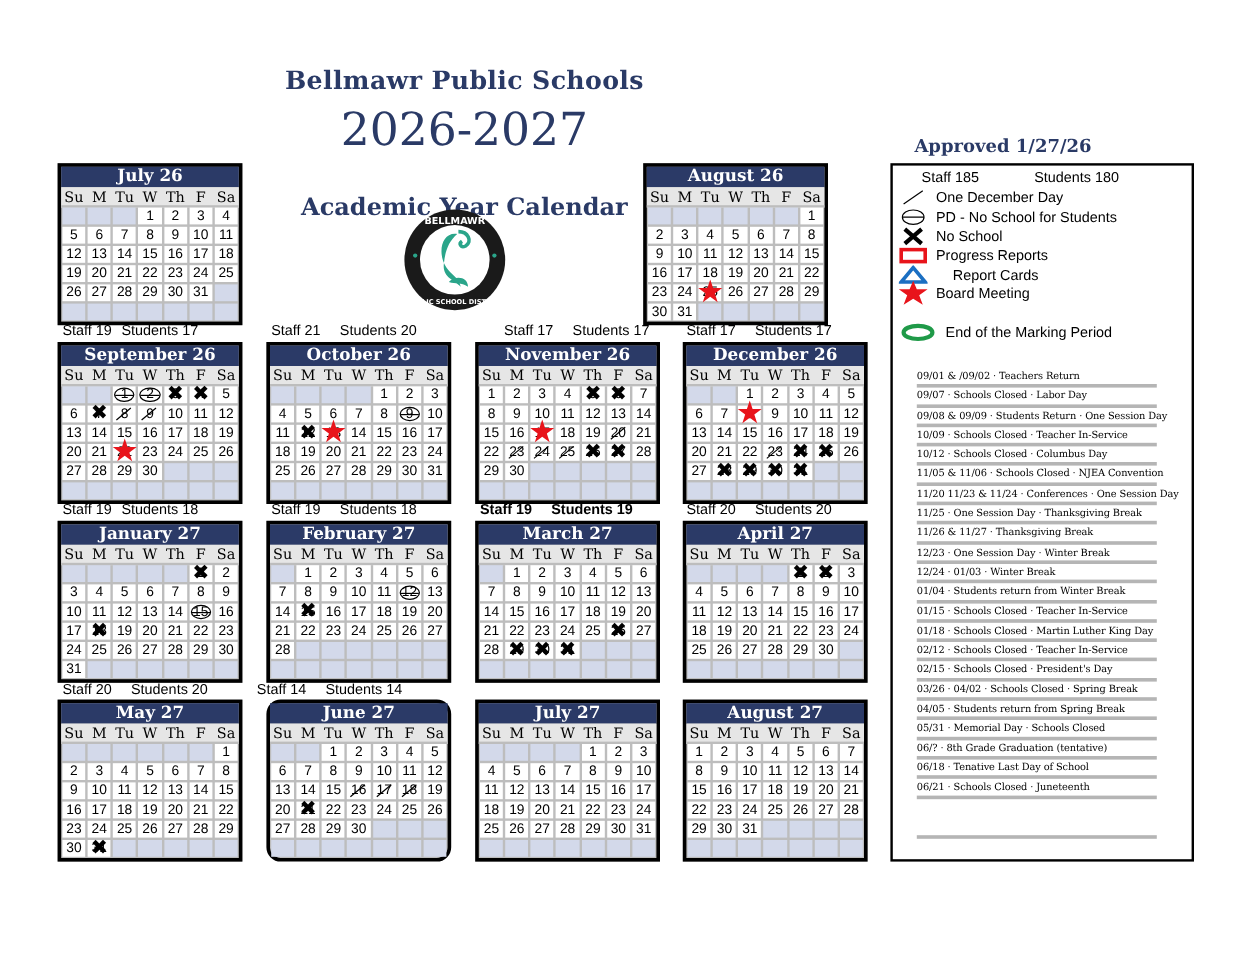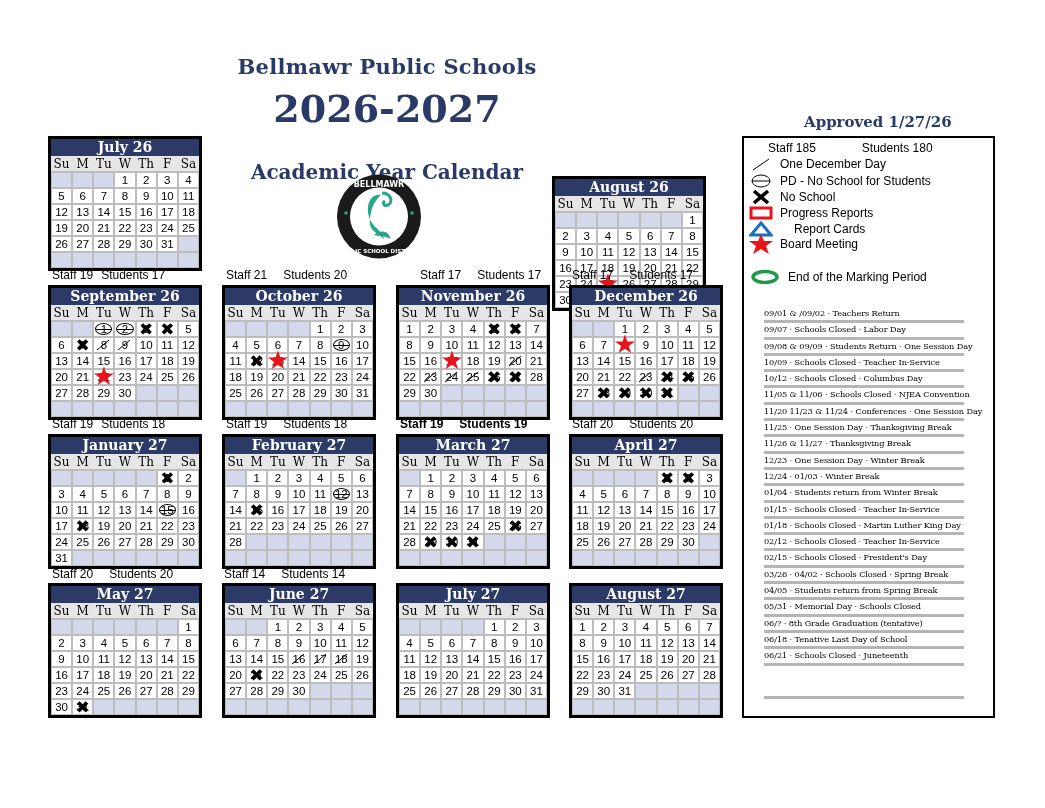--- a/index.html
+++ b/index.html
@@ -2,27 +2,27 @@
 <html><head>
 <meta charset="utf-8">
 <style>
   * { box-sizing: border-box; margin: 0; padding: 0; }
   html, body { width: 1045px; height: 808px; background: #ffffff; overflow: hidden; }
   body { position: relative; font-family: "Liberation Sans", sans-serif; color: #000; }
 
   .title1 { position: absolute; left: 234px; top: 54px; width: 306px; text-align: center;
     font-family: "DejaVu Serif", serif; font-weight: bold; font-size: 21px; color: #2a3a66; letter-spacing: 0.3px; }
   .title2 { position: absolute; left: 234px; top: 86px; width: 306px; text-align: center;
-    font-family: "DejaVu Serif", serif; font-weight: bold; font-size: 38px; color: #2a3a66; }
+    font-family: "DejaVu Serif", serif; font-weight: normal; font-size: 38px; color: #2a3a66; }
   .title3 { position: absolute; left: 232px; top: 160px; width: 310px; text-align: center;
     font-family: "DejaVu Serif", serif; font-weight: bold; font-size: 20px; color: #2a3a66; }
   .logo { position: absolute; left: 324px; top: 173px; width: 110px; height: 87px; }
 
   .approved { position: absolute; left: 762px; top: 113px; font-family: "DejaVu Serif", serif;
-    font-weight: bold; font-size: 15px; color: #2a3a66; margin-left: 42px; }
+    font-weight: bold; font-size: 15px; color: #2a3a66; }
 
   .month { position: absolute; width: 154px; border: 3px solid #000; background: #bdbdbd; }
   .month .mhead { background: #2b3a67; color: #fff; text-align: center; font-family: "DejaVu Serif", serif;
     font-weight: bold; font-size: 14px; height: 17px; line-height: 17px; }
   .month .dow { display: grid; grid-template-columns: repeat(7, 1fr); background: #e6e6e6; height: 17px;
     border-bottom: 2px solid #bdbdbd; }
   .month .dow span { text-align: center; font-family: "DejaVu Serif", serif; font-size: 12px; line-height: 17px; }
   .month .grid { display: grid; grid-template-columns: repeat(7, 1fr); grid-auto-rows: 14px; gap: 2px; padding: 0 1px 1px 1px; }
   .cell { position: relative; background: #fff; font-size: 11.5px; text-align: center; line-height: 14px; font-family: "Liberation Sans", sans-serif; }
   .cell.empty { background: #d3d9ea; }
@@ -116,21 +116,21 @@
         <div class="cell empty"></div>
         <div class="cell empty"></div>
         <div class="cell empty"></div>
         <div class="cell empty"></div>
         <div class="cell empty"></div>
         <div class="cell empty"></div>
         <div class="cell empty"></div>
         <div class="cell empty"></div>
       </div>
     </div>
-    <div class="month" style="left: 552px; top: 136px; margin-top: 40px;">
+    <div class="month" style="left: 536px; top: 136px;">
       <div class="mhead">August 26</div>
       <div class="dow">
         <span>Su</span>
         <span>M</span>
         <span>Tu</span>
         <span>W</span>
         <span>Th</span>
         <span>F</span>
         <span>Sa</span>
       </div>
@@ -690,21 +690,21 @@
         <div class="cell"><span>29</span></div>
         <div class="cell"><span>30</span></div>
         <div class="cell"><span>31</span><span class="mk mk-x">✖</span></div>
         <div class="cell empty"></div>
         <div class="cell empty"></div>
         <div class="cell empty"></div>
         <div class="cell empty"></div>
         <div class="cell empty"></div>
       </div>
     </div>
-    <div class="month" style="left: 222px; top: 583px;">
+    <div class="month" style="left: 222px; top: 583px; border-radius: 12px;">
       <div class="mhead">June 27</div>
       <div class="dow">
         <span>Su</span>
         <span>M</span>
         <span>Tu</span>
         <span>W</span>
         <span>Th</span>
         <span>F</span>
         <span>Sa</span>
       </div>
@@ -875,21 +875,21 @@
 <div id="stats">
     <div class="stat" style="left: 52px; top: 268px;"><span>Staff 19</span><span>Students 17</span></div>
     <div class="stat" style="left: 226px; top: 268px;"><span>Staff 21</span><span style="margin-left: 16px;">Students 20</span></div>
     <div class="stat" style="left: 420px; top: 268px;"><span>Staff 17</span><span style="margin-left: 16px;">Students 17</span></div>
     <div class="stat" style="left: 572px; top: 268px;"><span>Staff 17</span><span style="margin-left: 16px;">Students 17</span></div>
     <div class="stat" style="left: 52px; top: 417px;"><span>Staff 19</span><span>Students 18</span></div>
     <div class="stat" style="left: 226px; top: 417px;"><span>Staff 19</span><span style="margin-left: 16px;">Students 18</span></div>
     <div class="stat" style="left: 400px; top: 417px; font-weight: bold;"><span>Staff 19</span><span style="margin-left: 16px;">Students 19</span></div>
     <div class="stat" style="left: 572px; top: 417px;"><span>Staff 20</span><span style="margin-left: 16px;">Students 20</span></div>
     <div class="stat" style="left: 52px; top: 567px;"><span>Staff 20</span><span style="margin-left: 16px;">Students 20</span></div>
-    <div class="stat" style="left: 224px; top: 567px;"><span>Staff 14</span><span style="margin-left: 16px;">Students 14</span></div>
+    <div class="stat" style="left: 214px; top: 567px;"><span>Staff 14</span><span style="margin-left: 16px;">Students 14</span></div>
   </div>
 
 <div class="legend">
   <div class="totals">
     <span>Staff 185</span><span>Students 180</span>
   </div>
   <div id="legend-items">
       <div class="leg-item" style="top: 18px; left: 4px;">
         <span class="leg-icon">
           <svg width="22" height="14" viewBox="0 0 22 14">

